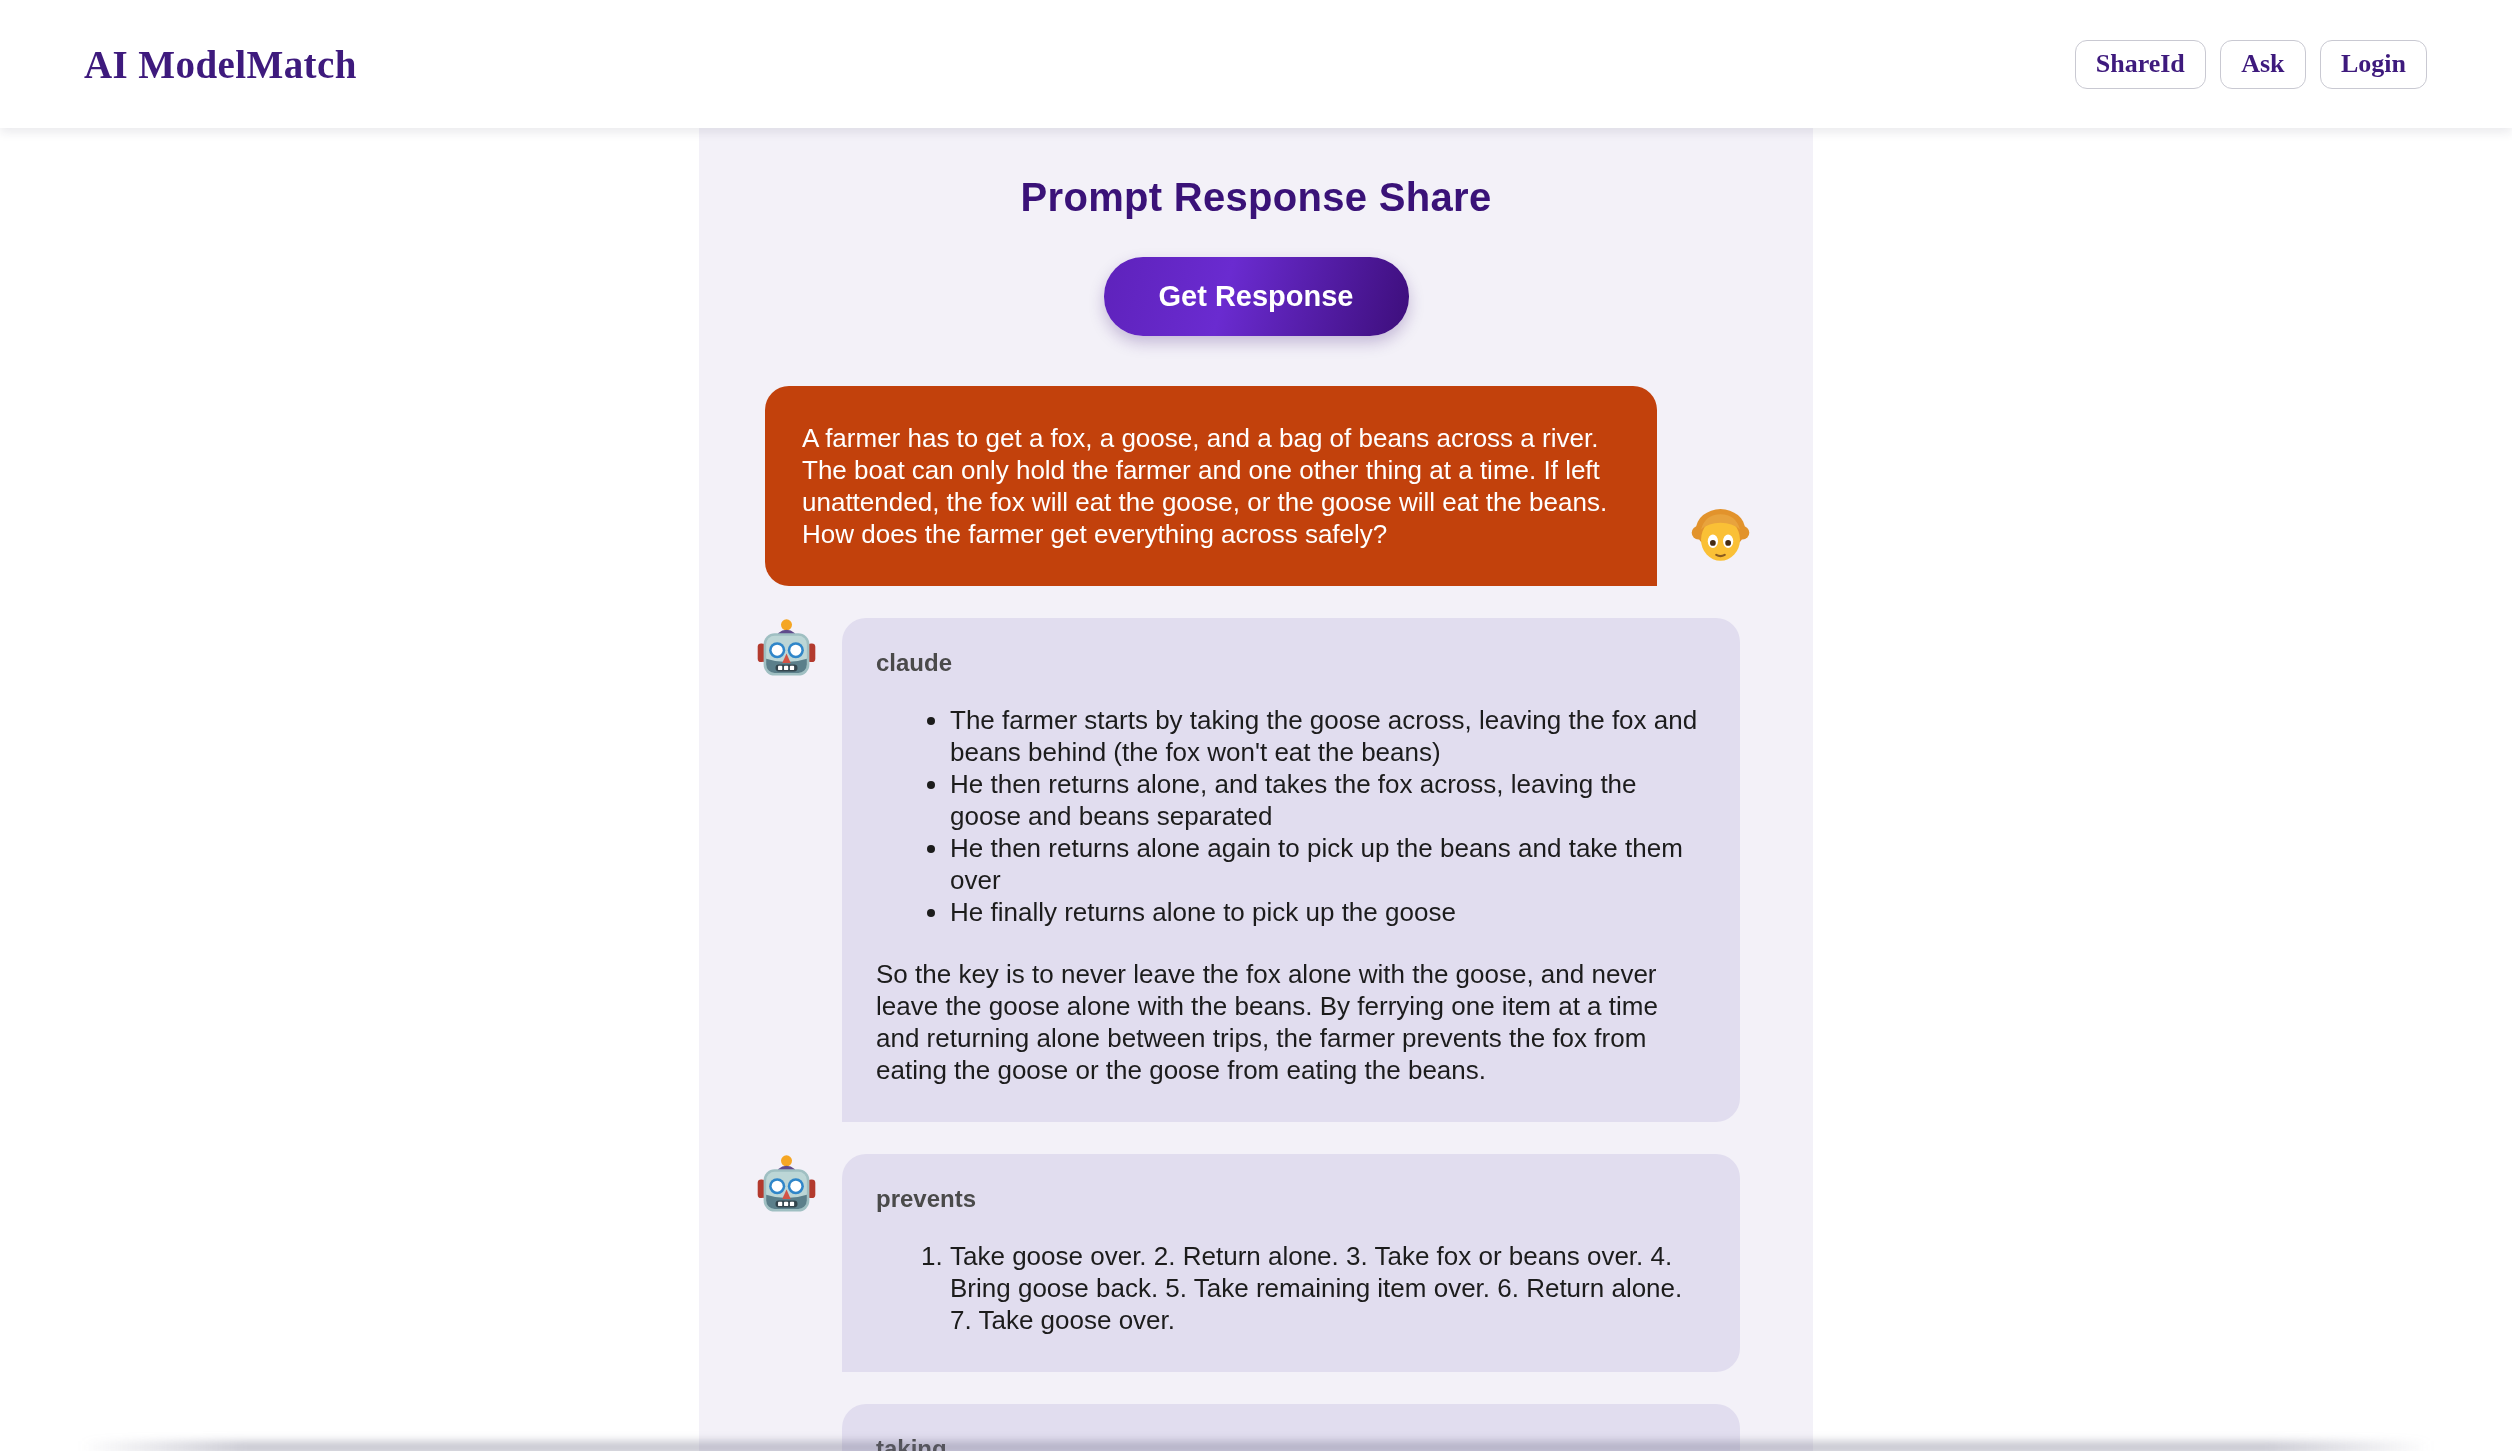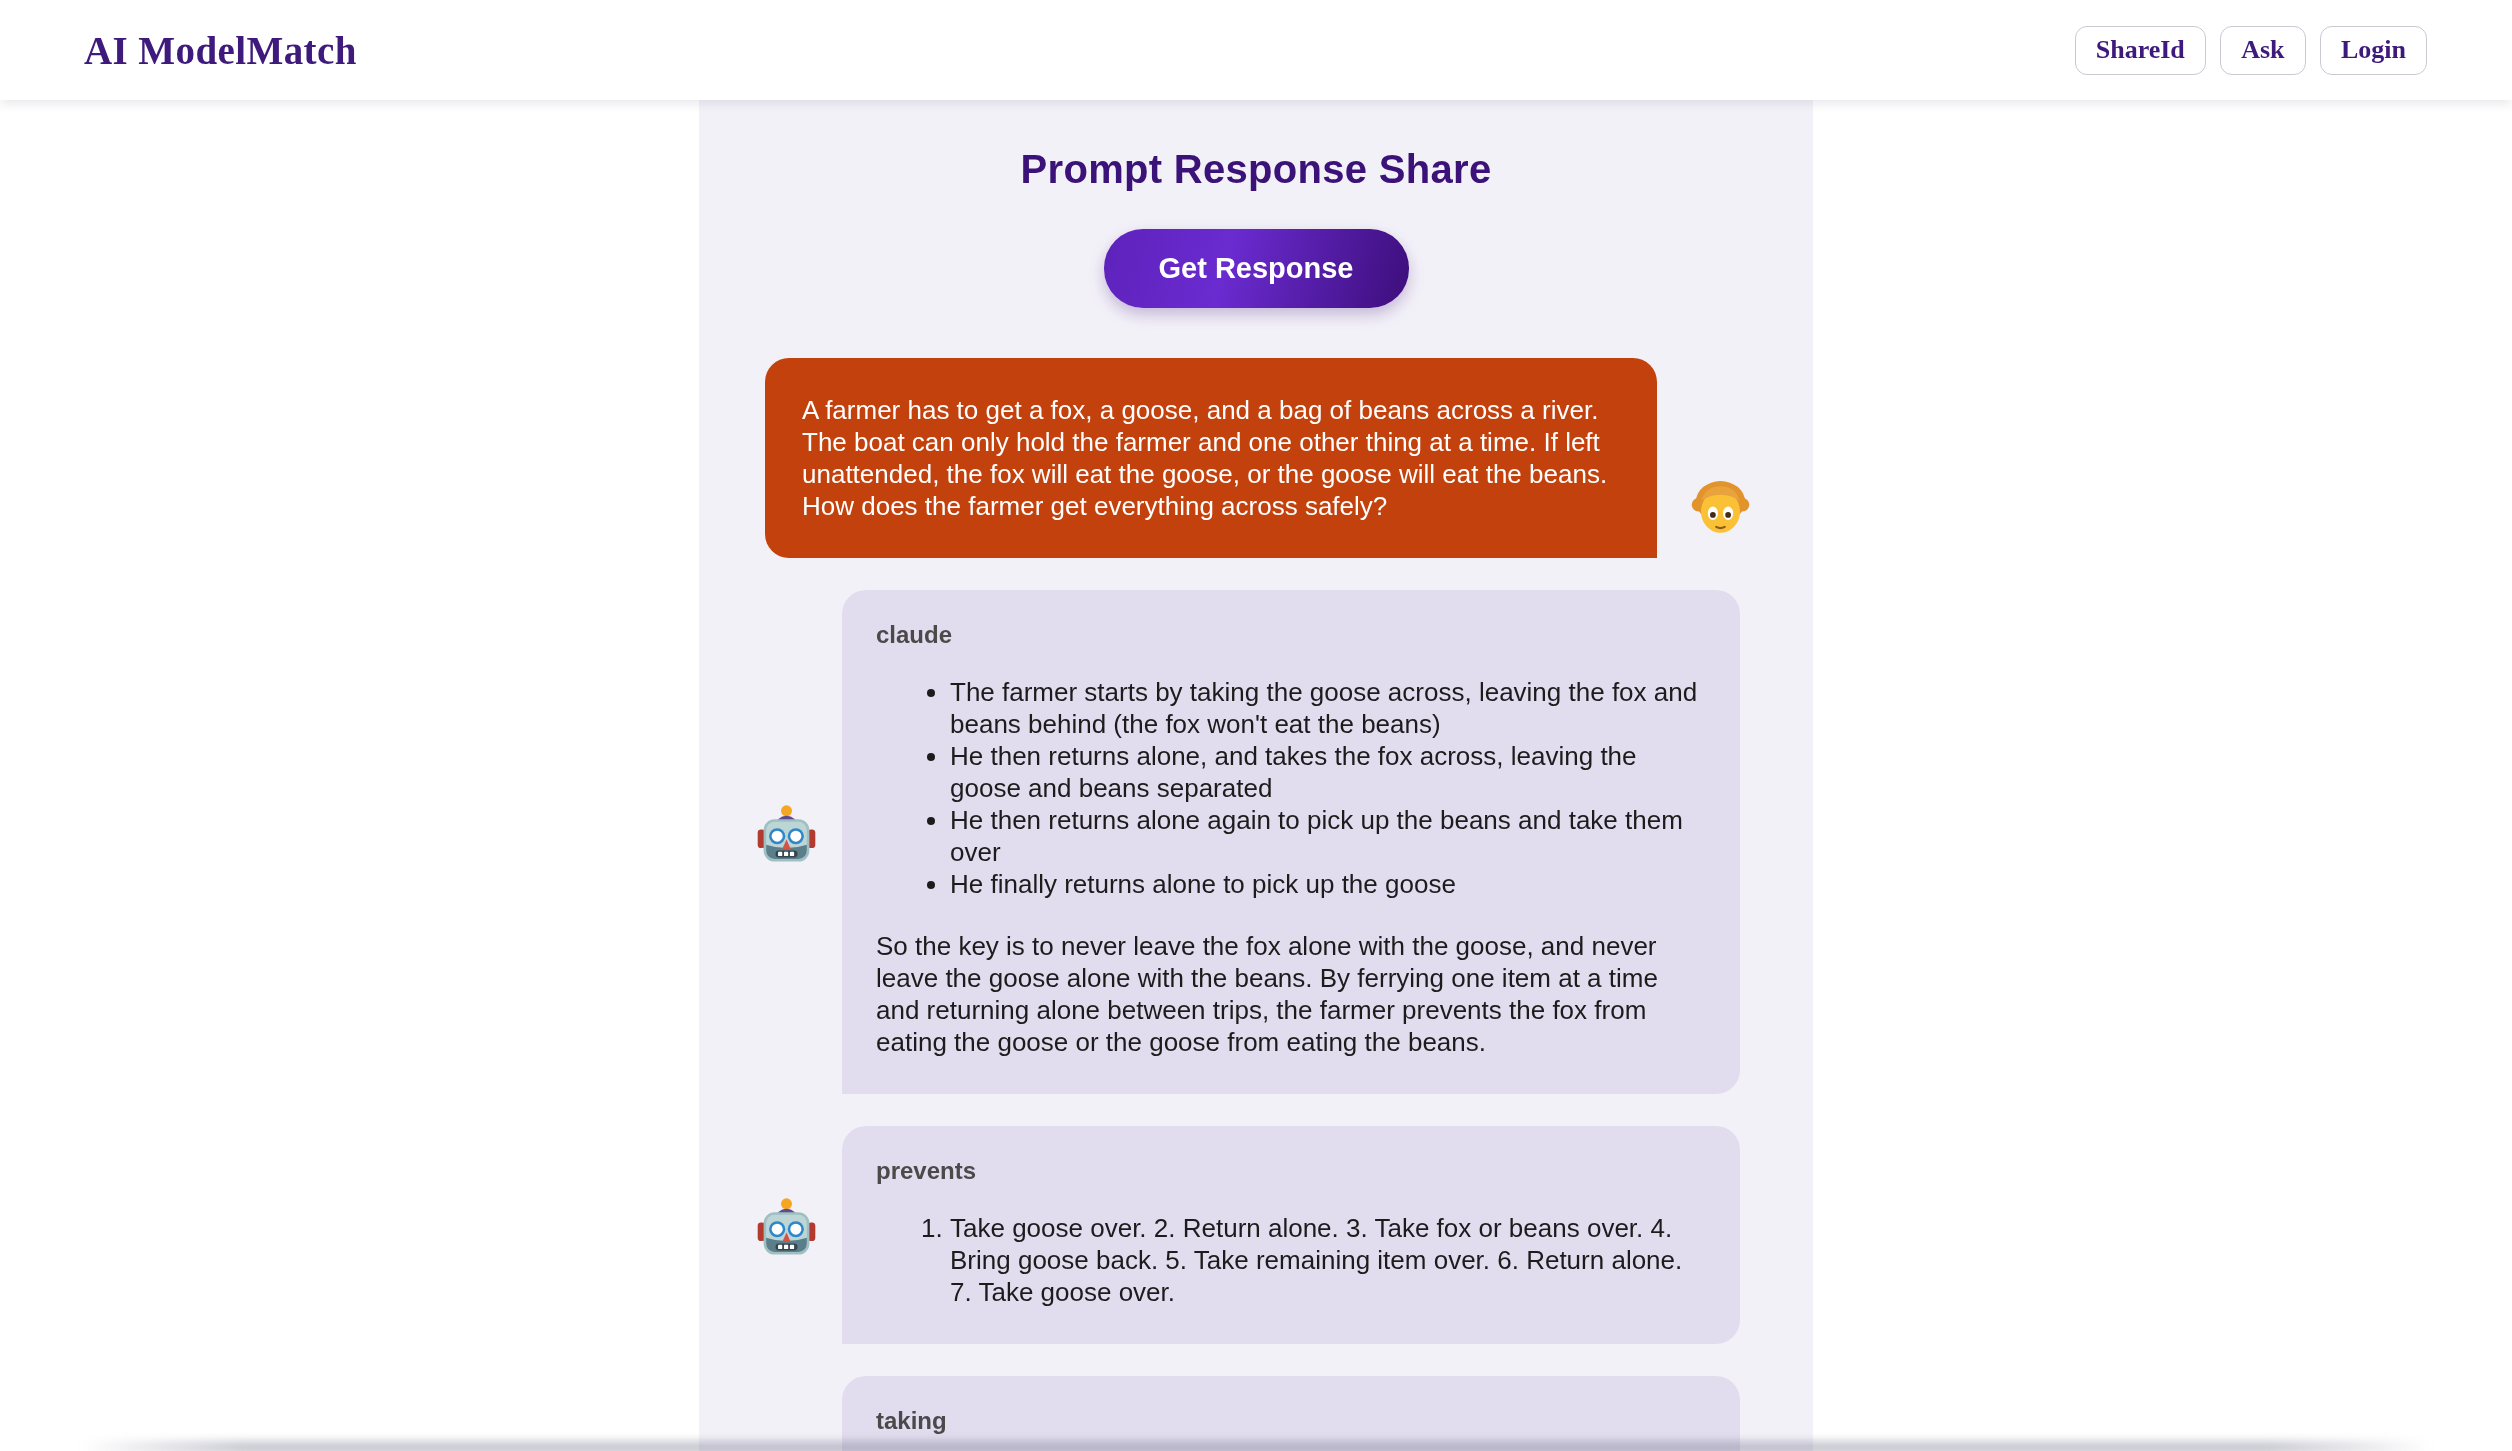--- a/index.html
+++ b/index.html
@@ -7,21 +7,21 @@
   body {
     width: 2512px; height: 1451px;
     background: #ffffff;
     font-family: "Liberation Sans", sans-serif;
     overflow: hidden;
     position: relative;
   }
 
   
   .app-header {
-    height: 100px;
+    height: 128px;
     background: #ffffff;
     display: flex;
     align-items: center;
     justify-content: space-between;
     padding: 0 85px 0 84px;
     box-shadow: 0 4.2px 10px rgba(40,40,70,0.10);
     position: relative;
     z-index: 10;
   }
   .logo {
@@ -118,21 +118,21 @@
     border-radius: 24px 24px 0 24px;
     padding: 36px 37px;
     font-size: 26px;
     line-height: 32px;
   }
   .avatar { width: 61px; height: 61px; flex: none; }
   .user-row .avatar { margin-bottom: 21px; }
 
   .model-row {
     display: flex;
-    align-items: center;
+    align-items: flex-start;
     gap: 25px;
     padding-left: 57px;
     margin-top: 32px;
   }
   .model-row .avatar { margin-bottom: 16px; }
   .model-row.no-avatar { padding-left: 143px; }
 
   .model-bubble {
     width: 898px;
     background: #e1ddef;

